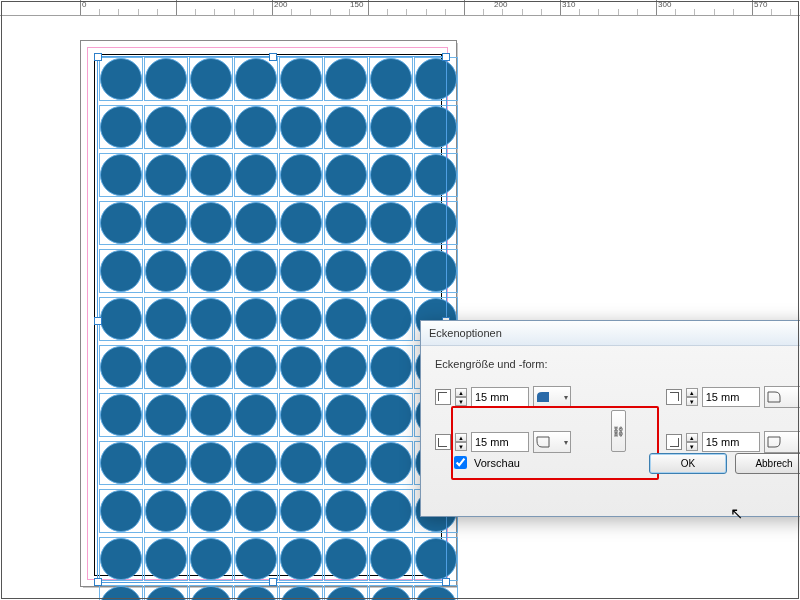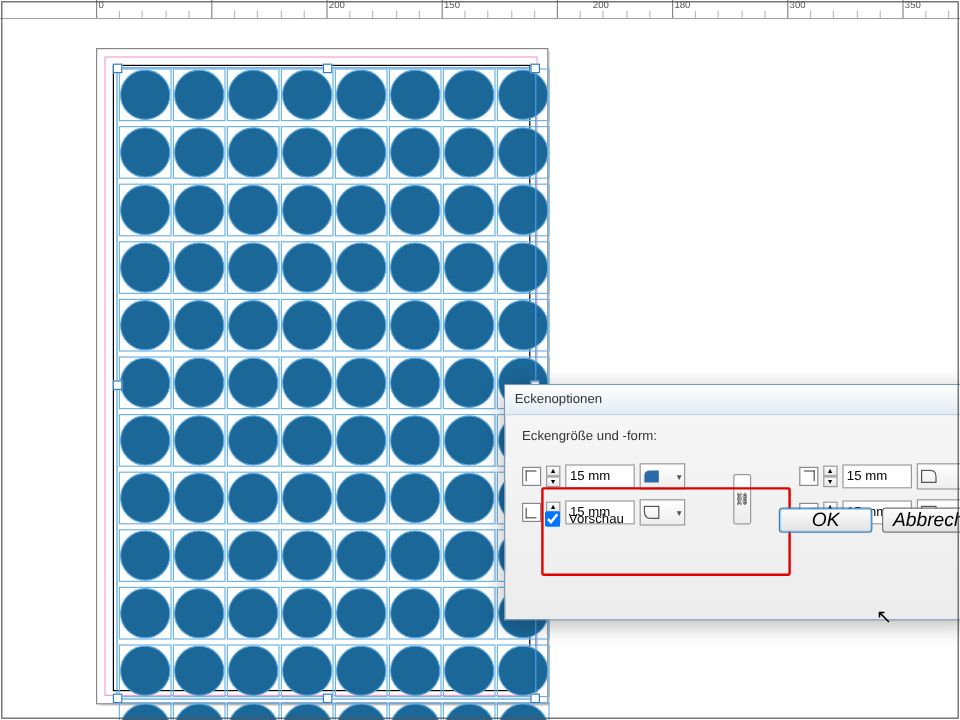--- a/index.html
+++ b/index.html
@@ -150,21 +150,21 @@
     width: 204px; height: 70px;
     border: 2px solid #e00000;
     border-radius: 2px;
     pointer-events: none;
   }
 
   .corner-row {
     display: flex;
     align-items: center;
     gap: 4px;
-    margin-bottom: 8px;
+    margin-bottom: 23px;
   }
   .corner-icon {
     width: 14px; height: 14px;
     border: 1px solid #888;
     background: #fff;
     position: relative;
   }
   .corner-icon::after {
     content: "";
     position: absolute;
@@ -239,23 +239,22 @@
     right: -2px; bottom: 10px;
     display: flex;
     gap: 8px;
   }
   .dlg-btn {
     min-width: 78px;
     height: 21px;
     border: 1px solid #777;
     border-radius: 3px;
     background: linear-gradient(#fdfdfd,#e2e2e2);
-    font-size: 16px;
+    font-size: 10px;
     cursor: pointer;
-    font-style: italic;
   }
   .dlg-btn.default {
     border: 1px solid #3c7fb1;
     box-shadow: 0 0 0 1px #a7d1f0 inset;
   }
 
   .preview-check {
     position: absolute;
     left: 29px; bottom: 12px;
     display: flex;
@@ -298,45 +297,45 @@
     <div class="tick minor" style="left: 214.4px;"></div>
     <div class="tick minor" style="left: 233.6px;"></div>
     <div class="tick minor" style="left: 252.8px;"></div>
     <div class="tick" style="left: 272px;"></div>
     <div class="num" style="left: 272px;">200</div>
     <div class="tick minor" style="left: 291.2px;"></div>
     <div class="tick minor" style="left: 310.4px;"></div>
     <div class="tick minor" style="left: 329.6px;"></div>
     <div class="tick minor" style="left: 348.8px;"></div>
     <div class="tick" style="left: 368px;"></div>
-    <div class="num" style="left: 368px;">150</div>
+    <div class="num" style="left: 348px;">150</div>
     <div class="tick minor" style="left: 387.2px;"></div>
     <div class="tick minor" style="left: 406.4px;"></div>
     <div class="tick minor" style="left: 425.6px;"></div>
     <div class="tick minor" style="left: 444.8px;"></div>
     <div class="tick" style="left: 464px;"></div>
     <div class="num" style="left: 464px; padding-left: 28px;">200</div>
     <div class="tick minor" style="left: 483.2px;"></div>
     <div class="tick minor" style="left: 502.4px;"></div>
     <div class="tick minor" style="left: 521.6px;"></div>
     <div class="tick minor" style="left: 540.8px;"></div>
     <div class="tick" style="left: 560px;"></div>
-    <div class="num" style="left: 560px;">180</div>
+    <div class="num" style="left: 560px;">310</div>
     <div class="tick minor" style="left: 579.2px;"></div>
     <div class="tick minor" style="left: 598.4px;"></div>
     <div class="tick minor" style="left: 617.6px;"></div>
     <div class="tick minor" style="left: 636.8px;"></div>
     <div class="tick" style="left: 656px;"></div>
     <div class="num" style="left: 656px;">300</div>
     <div class="tick minor" style="left: 675.2px;"></div>
     <div class="tick minor" style="left: 694.4px;"></div>
     <div class="tick minor" style="left: 713.6px;"></div>
     <div class="tick minor" style="left: 732.8px;"></div>
     <div class="tick" style="left: 752px;"></div>
-    <div class="num" style="left: 752px;">350</div>
+    <div class="num" style="left: 752px;">570</div>
     <div class="tick minor" style="left: 771.2px;"></div>
     <div class="tick minor" style="left: 790.4px;"></div>
   </div>
 
 <div class="canvas">
   <div class="page-shadow"></div>
   <div class="page"></div>
   <div class="margin-guide"></div>
   <div class="black-frame"></div>
 

